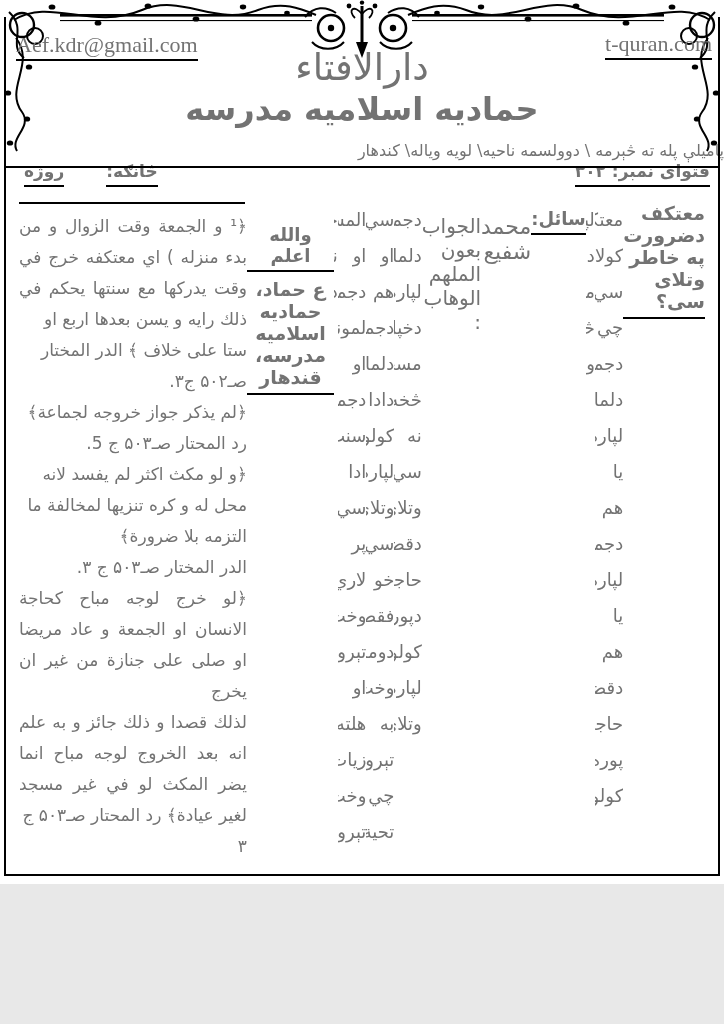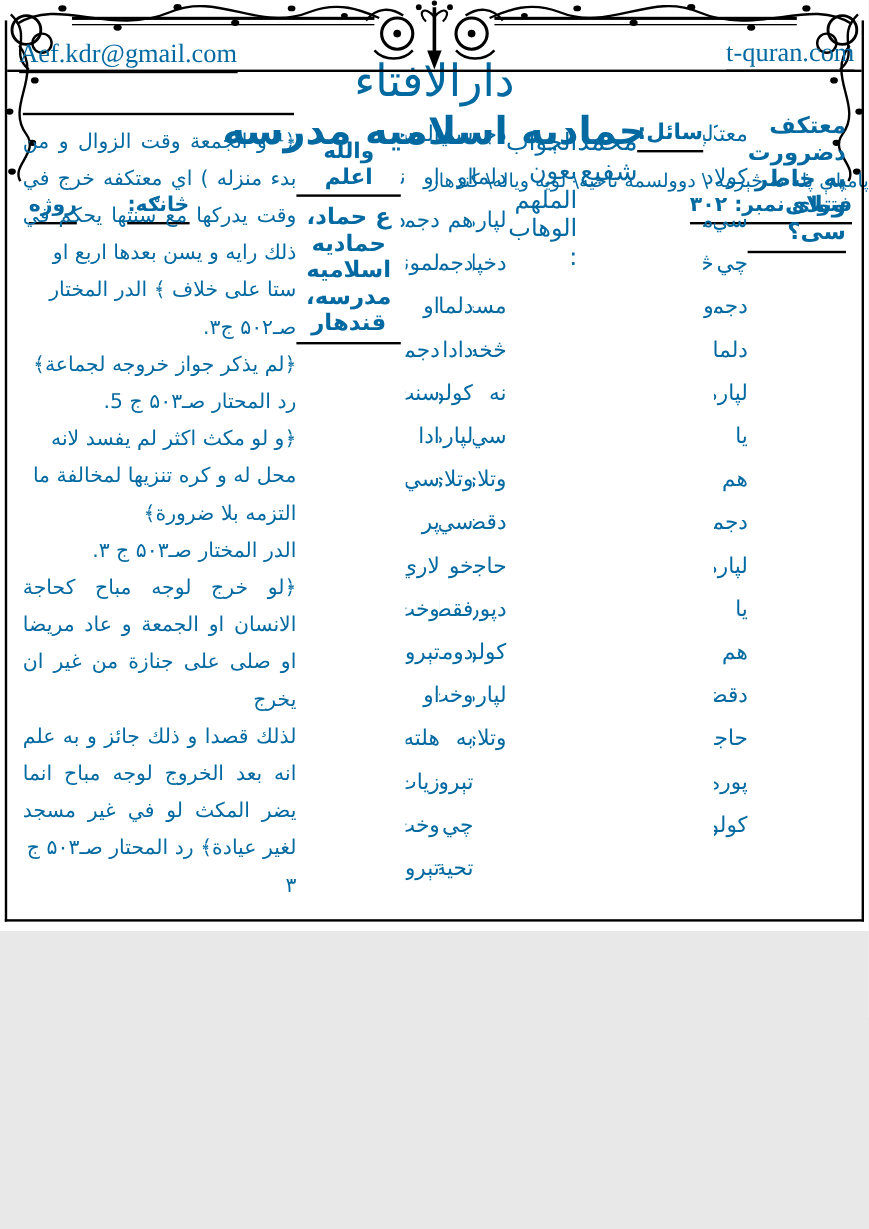--- a/index.html
+++ b/index.html
@@ -1,19 +1,19 @@
 <!DOCTYPE html>
 <html lang="ps" dir="ltr"><head>
 <meta charset="utf-8">
 <style>
   * { margin:0; padding:0; box-sizing:border-box; }
   html,body { background:#e8e8e8; }
   .page {
-    position:relative; width:724px; height:776px; margin:0 auto;
-    background:#ffffff; color:#0369a1; overflow:hidden;
+    position:relative; width:724px; height:884px; margin:0 auto;
+    background:#ffffff; color:#737373; overflow:hidden;
     font-family:"DejaVu Sans", sans-serif;
   }
   
   .ornament { position:absolute; top:0; left:0; width:724px; height:152px; pointer-events:none; }
   
   .frame {
     position:absolute; left:4px; right:4px; top:17px; bottom:8px;
     border:2px solid #000; border-top:none;
     display:flex; flex-direction:column;
   }

